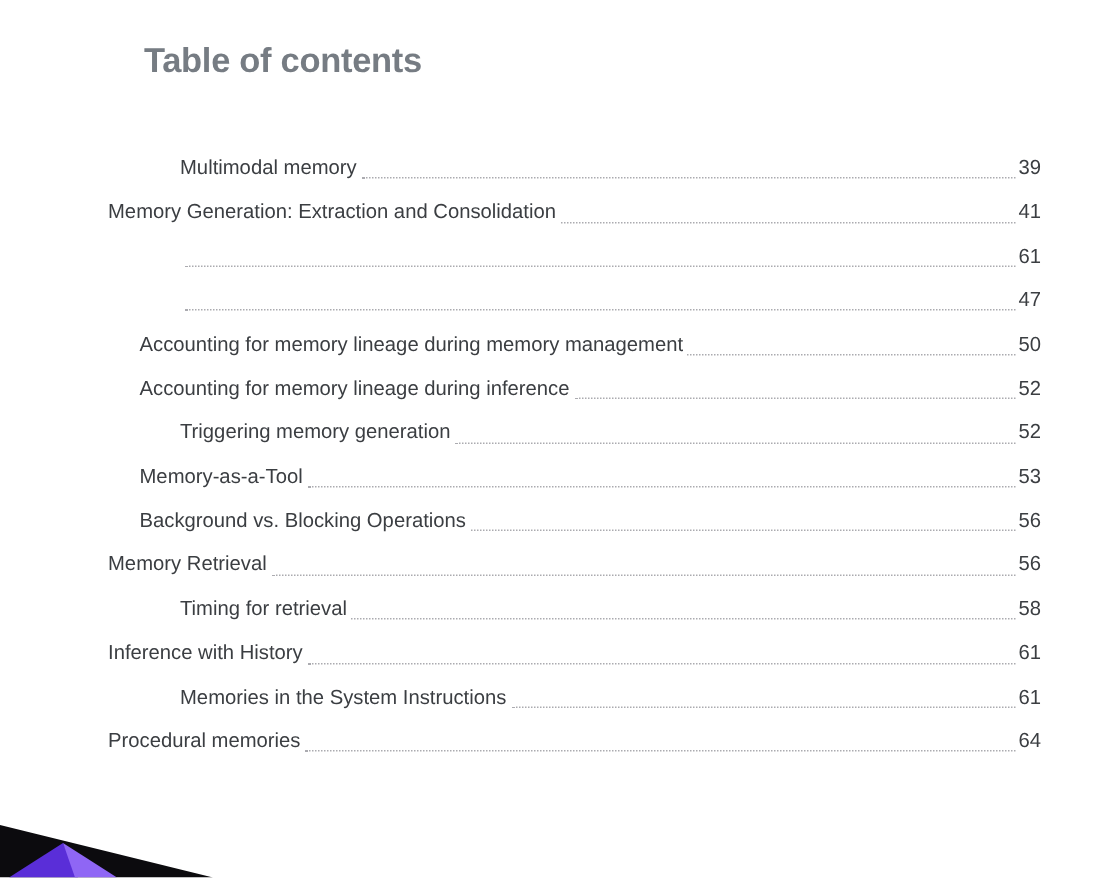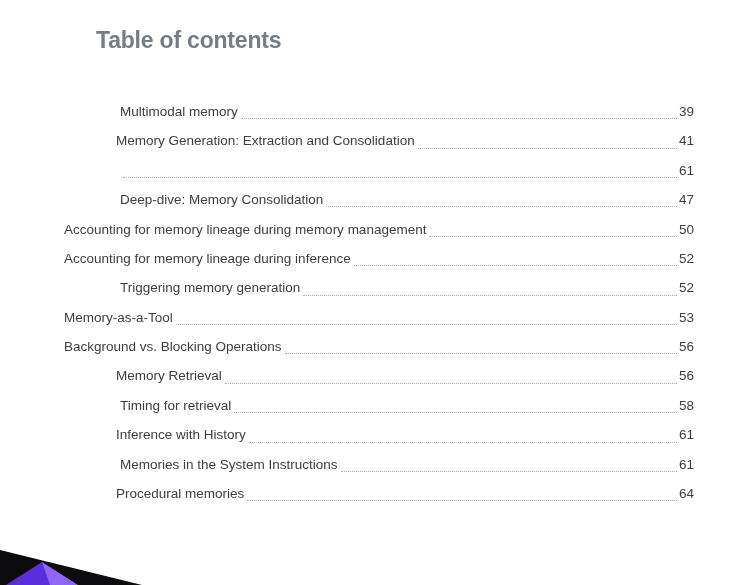--- a/index.html
+++ b/index.html
@@ -32,23 +32,23 @@
   }
   .toc-row {
     height: 29.4px;
     display: flex;
     align-items: center;
     padding-right: 52px;
     font-size: 13.5px;
     color: #3b3e42;
     cursor: pointer;
   }
-  .toc-row.lvl0 { padding-left: 72px; margin-left: 44px; }
+  .toc-row.lvl0 { padding-left: 72px; }
   .toc-row.lvl1 { padding-left: 120px; text-align: right; }
-  .toc-row.lvl2 { padding-left: 64px; }
+  .toc-row.lvl2 { padding-left: 93px; }
   .toc-label {
     white-space: nowrap;
     line-height: 1;
   }
   .leader {
     flex: 1 1 auto;
     height: 1.05em;
     border-bottom: 1.5px dotted #ababb0;
     margin: 0 2px 0 3px;
     min-width: 10px;
@@ -78,21 +78,20 @@
     <div class="toc-row lvl0">
       <span class="toc-label">Memory Generation: Extraction and Consolidation</span>
       <span class="leader"></span>
       <span class="toc-page">41</span>
     </div>
     <div class="toc-row lvl1">
       <span class="leader"></span>
       <span class="toc-page">61</span>
     </div>
     <div class="toc-row lvl1">
-      <span class="toc-label">Deep-dive: Memory Consolidation</span>
       <span class="leader"></span>
       <span class="toc-page">47</span>
     </div>
     <div class="toc-row lvl2">
       <span class="toc-label">Accounting for memory lineage during memory management</span>
       <span class="leader"></span>
       <span class="toc-page">50</span>
     </div>
     <div class="toc-row lvl2">
       <span class="toc-label">Accounting for memory lineage during inference</span>

